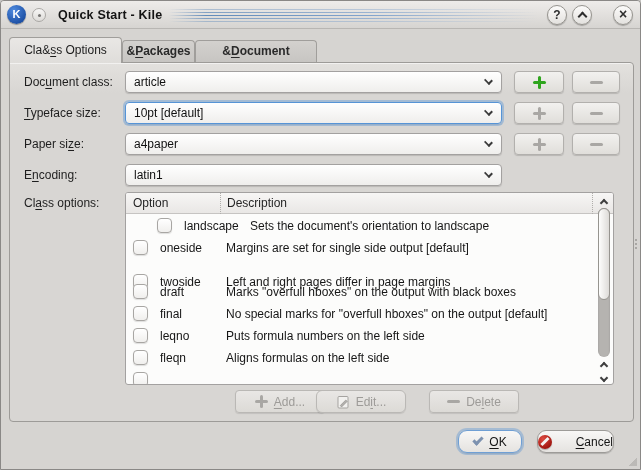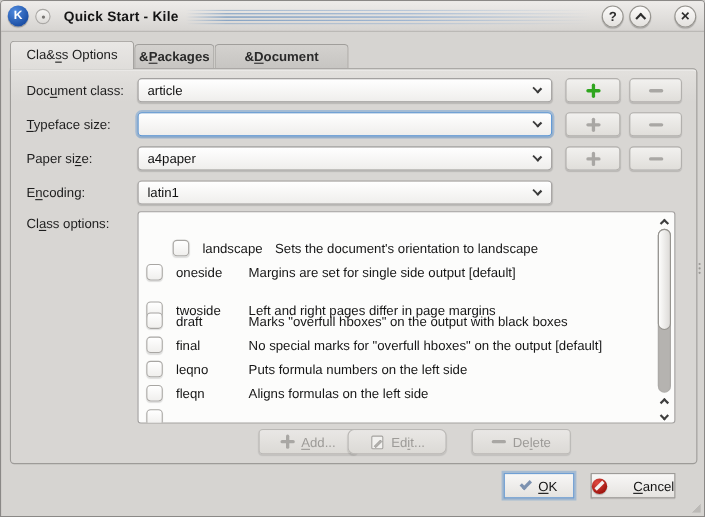--- a/index.html
+++ b/index.html
@@ -94,21 +94,21 @@
   .schev-u{transform:rotate(-135deg);margin-top:4px;}
   .schev-d{transform:rotate(45deg);margin-top:0px;}
   
   .act-btn{position:absolute;top:327px;height:23px;border:1px solid #bab8b5;border-radius:4px;
     background:linear-gradient(#e9e7e5,#dcdad6);color:#9d9b98;box-shadow:0 1px 1px rgba(0,0,0,.1);
     display:flex;align-items:center;justify-content:center;gap:6px;cursor:default;}
   .act-add{left:225px;width:90px;}
   .act-edit{left:306px;width:90px;border-radius:6px;}
   .act-del{left:419px;width:90px;}
   
-  .dlg-btn{position:absolute;top:429px;height:23px;border:1px solid #9d9b98;border-radius:0;
+  .dlg-btn{position:absolute;top:429px;height:23px;border:1px solid #9d9b98;border-radius:9px;
     background:linear-gradient(#f8f7f6,#e5e3e0);box-shadow:0 1px 1px rgba(0,0,0,.18);
     display:flex;align-items:center;justify-content:center;gap:6px;color:#141414;cursor:default;}
   .btn-ok{left:457px;width:64px;border-color:#6f9fd4;box-shadow:0 0 0 2px rgba(86,148,214,.38),0 1px 1px rgba(0,0,0,.12);}
   .btn-cancel{left:536px;width:77px;justify-content:space-between;}
   .ok-check{display:inline-block;width:10px;height:6px;border-left:3px solid #7d92b0;border-bottom:3px solid #7d92b0;
     transform:rotate(-45deg);margin-top:-4px;}
   .cancel-ico{position:relative;width:14px;height:14px;border-radius:50%;
     background:radial-gradient(circle at 35% 28%,#de4a40,#9c120c 78%);box-shadow:0 1px 1px rgba(0,0,0,.25);}
   .cancel-ico::after{content:"";position:absolute;left:2px;top:5.5px;width:10px;height:3px;background:#f3f2f1;transform:rotate(-45deg);}
   
@@ -161,20 +161,21 @@
         <span class="icon-plus c-green"></span>
       </div>
     <div class="sbtn sbtn-minus" style="top:8px;">
         <span class="icon-minus c-gray"></span>
       </div>
 
     <div class="flabel" style="top:39px;">
       <span></span><span class="accel">T</span><span>ypeface size:</span>
     </div>
     <div class="combo combo-focus" style="top:39px;">
+      <span class="val">10pt [default]</span>
       <span class="cv"></span>
     </div>
     <div class="sbtn sbtn-plus" style="top:39px;">
         <span class="icon-plus c-gray"></span>
       </div>
     <div class="sbtn sbtn-minus" style="top:39px;">
         <span class="icon-minus c-gray"></span>
       </div>
 
     <div class="flabel" style="top:70px;">
@@ -197,20 +198,24 @@
     <div class="combo" style="top:101px;">
       <span class="val">latin1</span>
       <span class="cv"></span>
     </div>
 
     <div class="flabel" style="top:129px;">
       <span>Cl</span><span class="accel">a</span><span>ss options:</span>
     </div>
 
     <div class="table">
+      <div class="thead">
+        <span class="th-opt">Option</span>
+        <span class="th-desc">Description</span>
+      </div>
 
       <div class="trow" style="top:22px;margin-left:24px;">
         <span class="cbox"></span>
         <span class="t-opt">landscape</span>
         <span class="t-desc">Sets the document's orientation to landscape</span>
       </div>
       <div class="trow" style="top:44px;">
         <span class="cbox"></span>
         <span class="t-opt">oneside</span>
         <span class="t-desc">Margins are set for single side output [default]</span>

